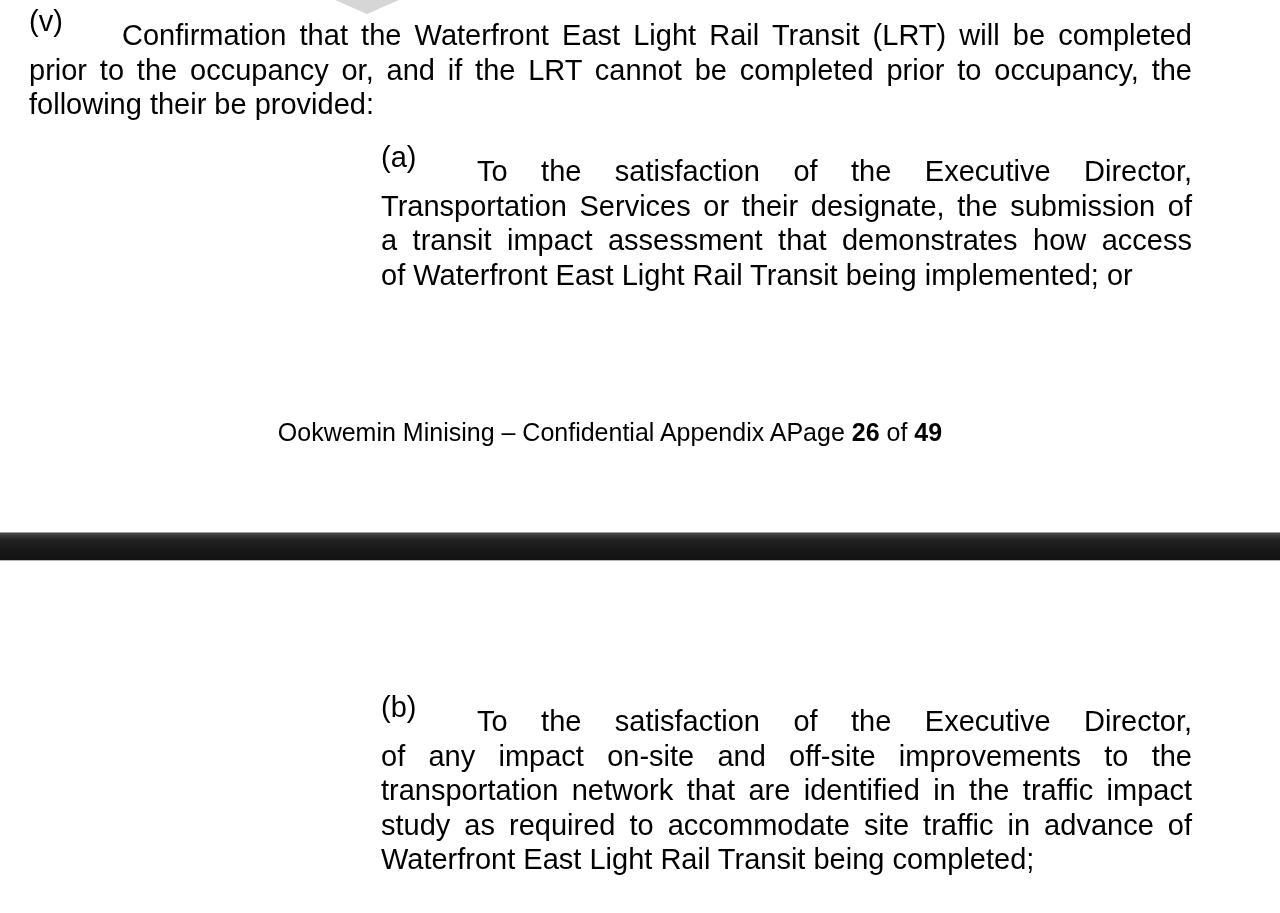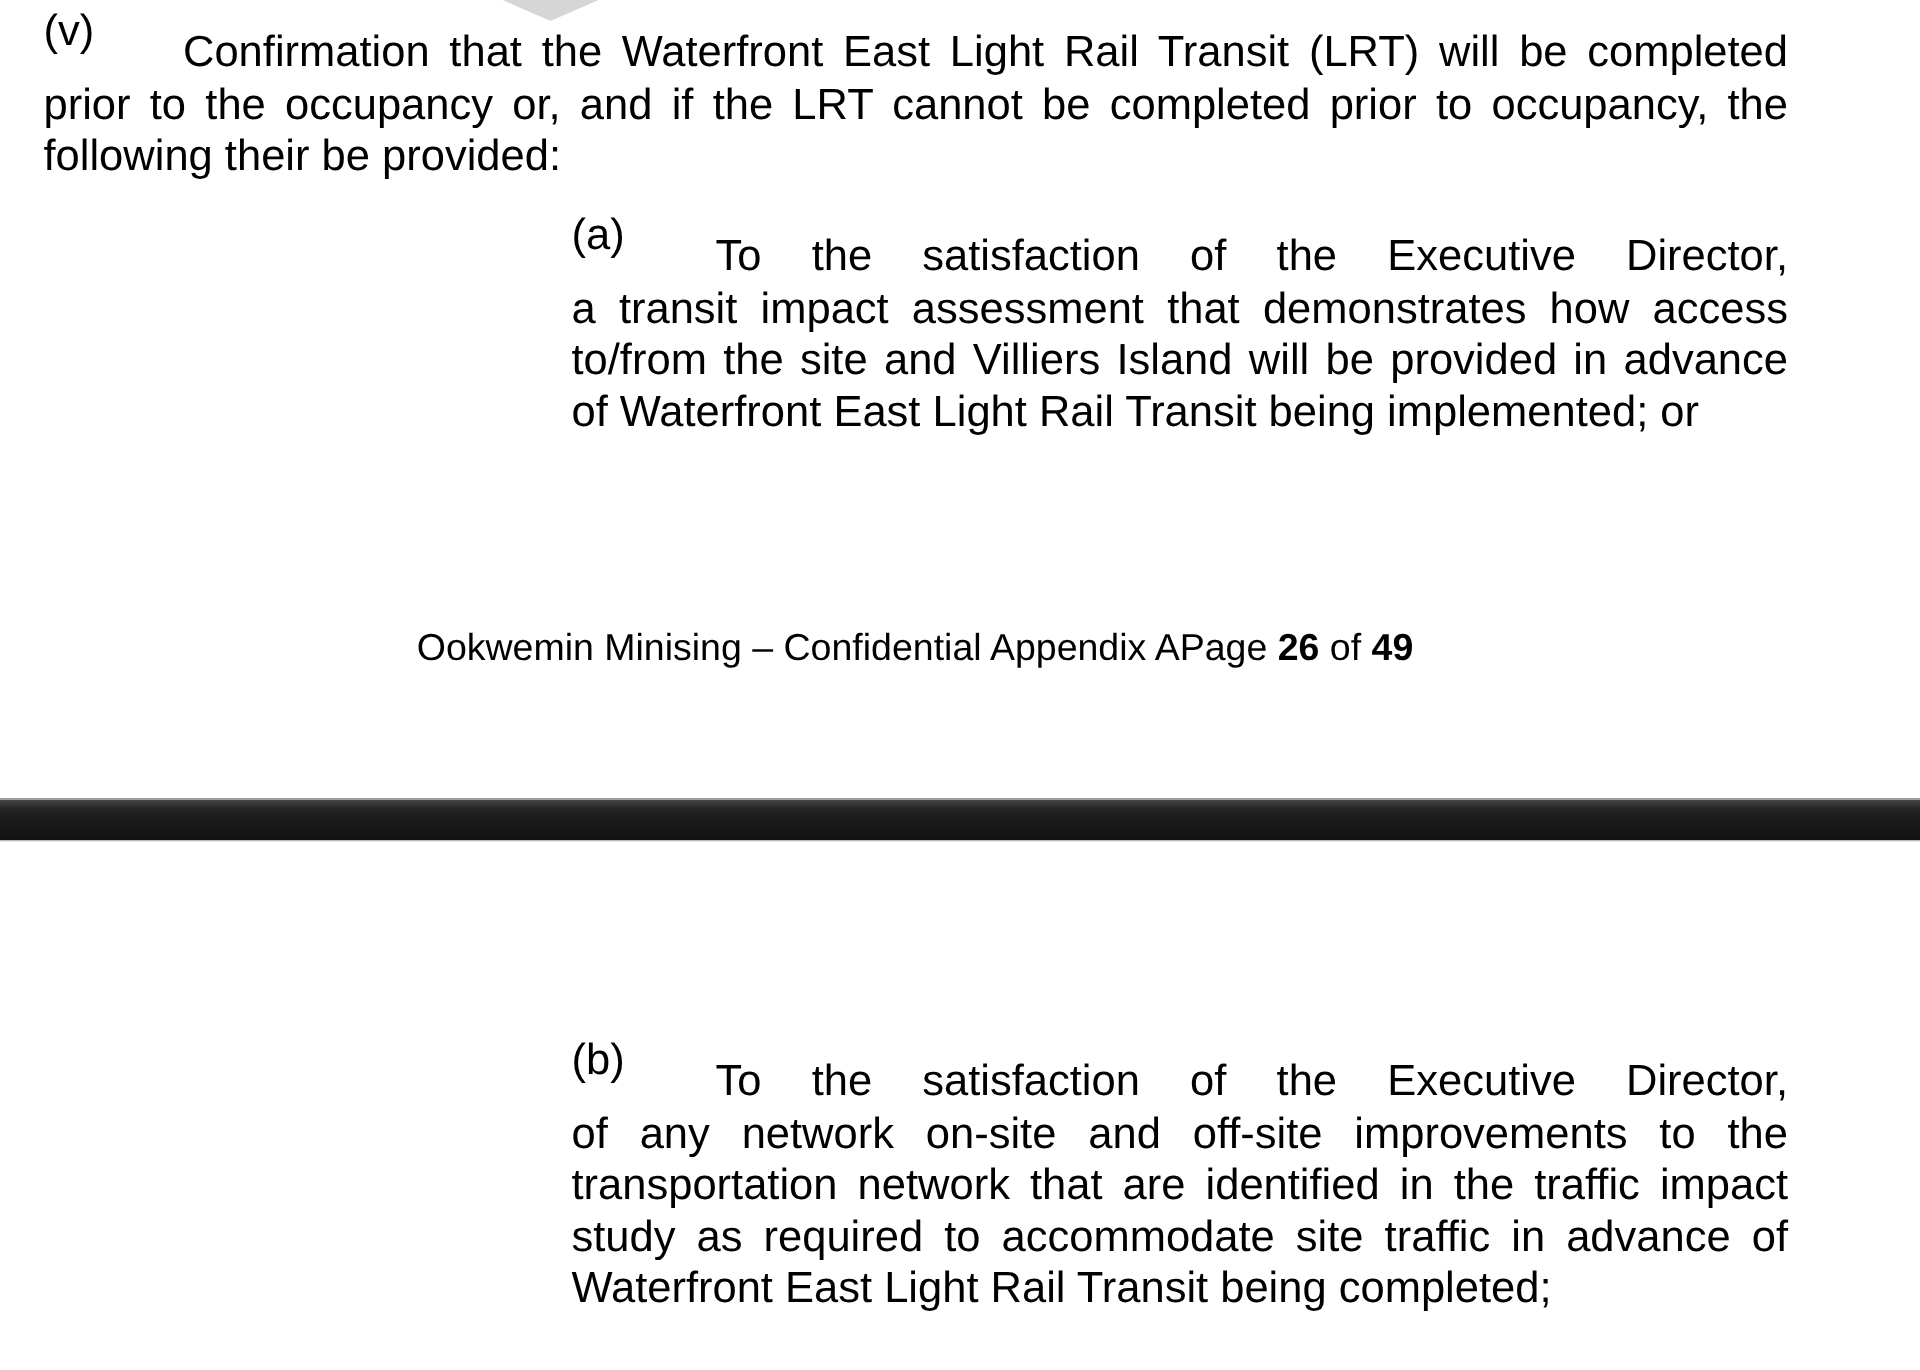--- a/index.html
+++ b/index.html
@@ -95,35 +95,35 @@
   <div class="clause clause-v">
       <span class="label">(v)</span>
       <div class="line first">Confirmation that the Waterfront East Light Rail Transit (LRT) will be completed</div>
       <div class="line">prior to the occupancy or, and if the LRT cannot be completed prior to occupancy, the</div>
       <div class="line last">following their be provided:</div>
     </div>
 
   <div class="clause clause-a indented">
       <span class="label">(a)</span>
       <div class="line first">To the satisfaction of the Executive Director,</div>
+      <div class="line">Transportation Services or their designate, the submission of</div>
       <div class="line">a transit impact assessment that demonstrates how access</div>
-      <div class="line">to/from the site and Villiers Island will be provided in advance</div>
       <div class="line last">of Waterfront East Light Rail Transit being implemented; or</div>
     </div>
 
   <div class="footer">
     <span class="doc-title">Ookwemin Minising – Confidential Appendix A</span>
     <span class="page-indicator"><span>Page</span> <b>26</b> <span>of</span> <b>49</b></span>
   </div>
 </div>
 
 <div class="separator"></div>
 
 <div class="page page-2">
   <div class="clause clause-b indented">
       <span class="label">(b)</span>
       <div class="line first">To the satisfaction of the Executive Director,</div>
-      <div class="line">of any network on-site and off-site improvements to the</div>
+      <div class="line">of any impact on-site and off-site improvements to the</div>
       <div class="line">transportation network that are identified in the traffic impact</div>
       <div class="line">study as required to accommodate site traffic in advance of</div>
       <div class="line last">Waterfront East Light Rail Transit being completed;</div>
     </div>
 </div>
 
 </body></html>

